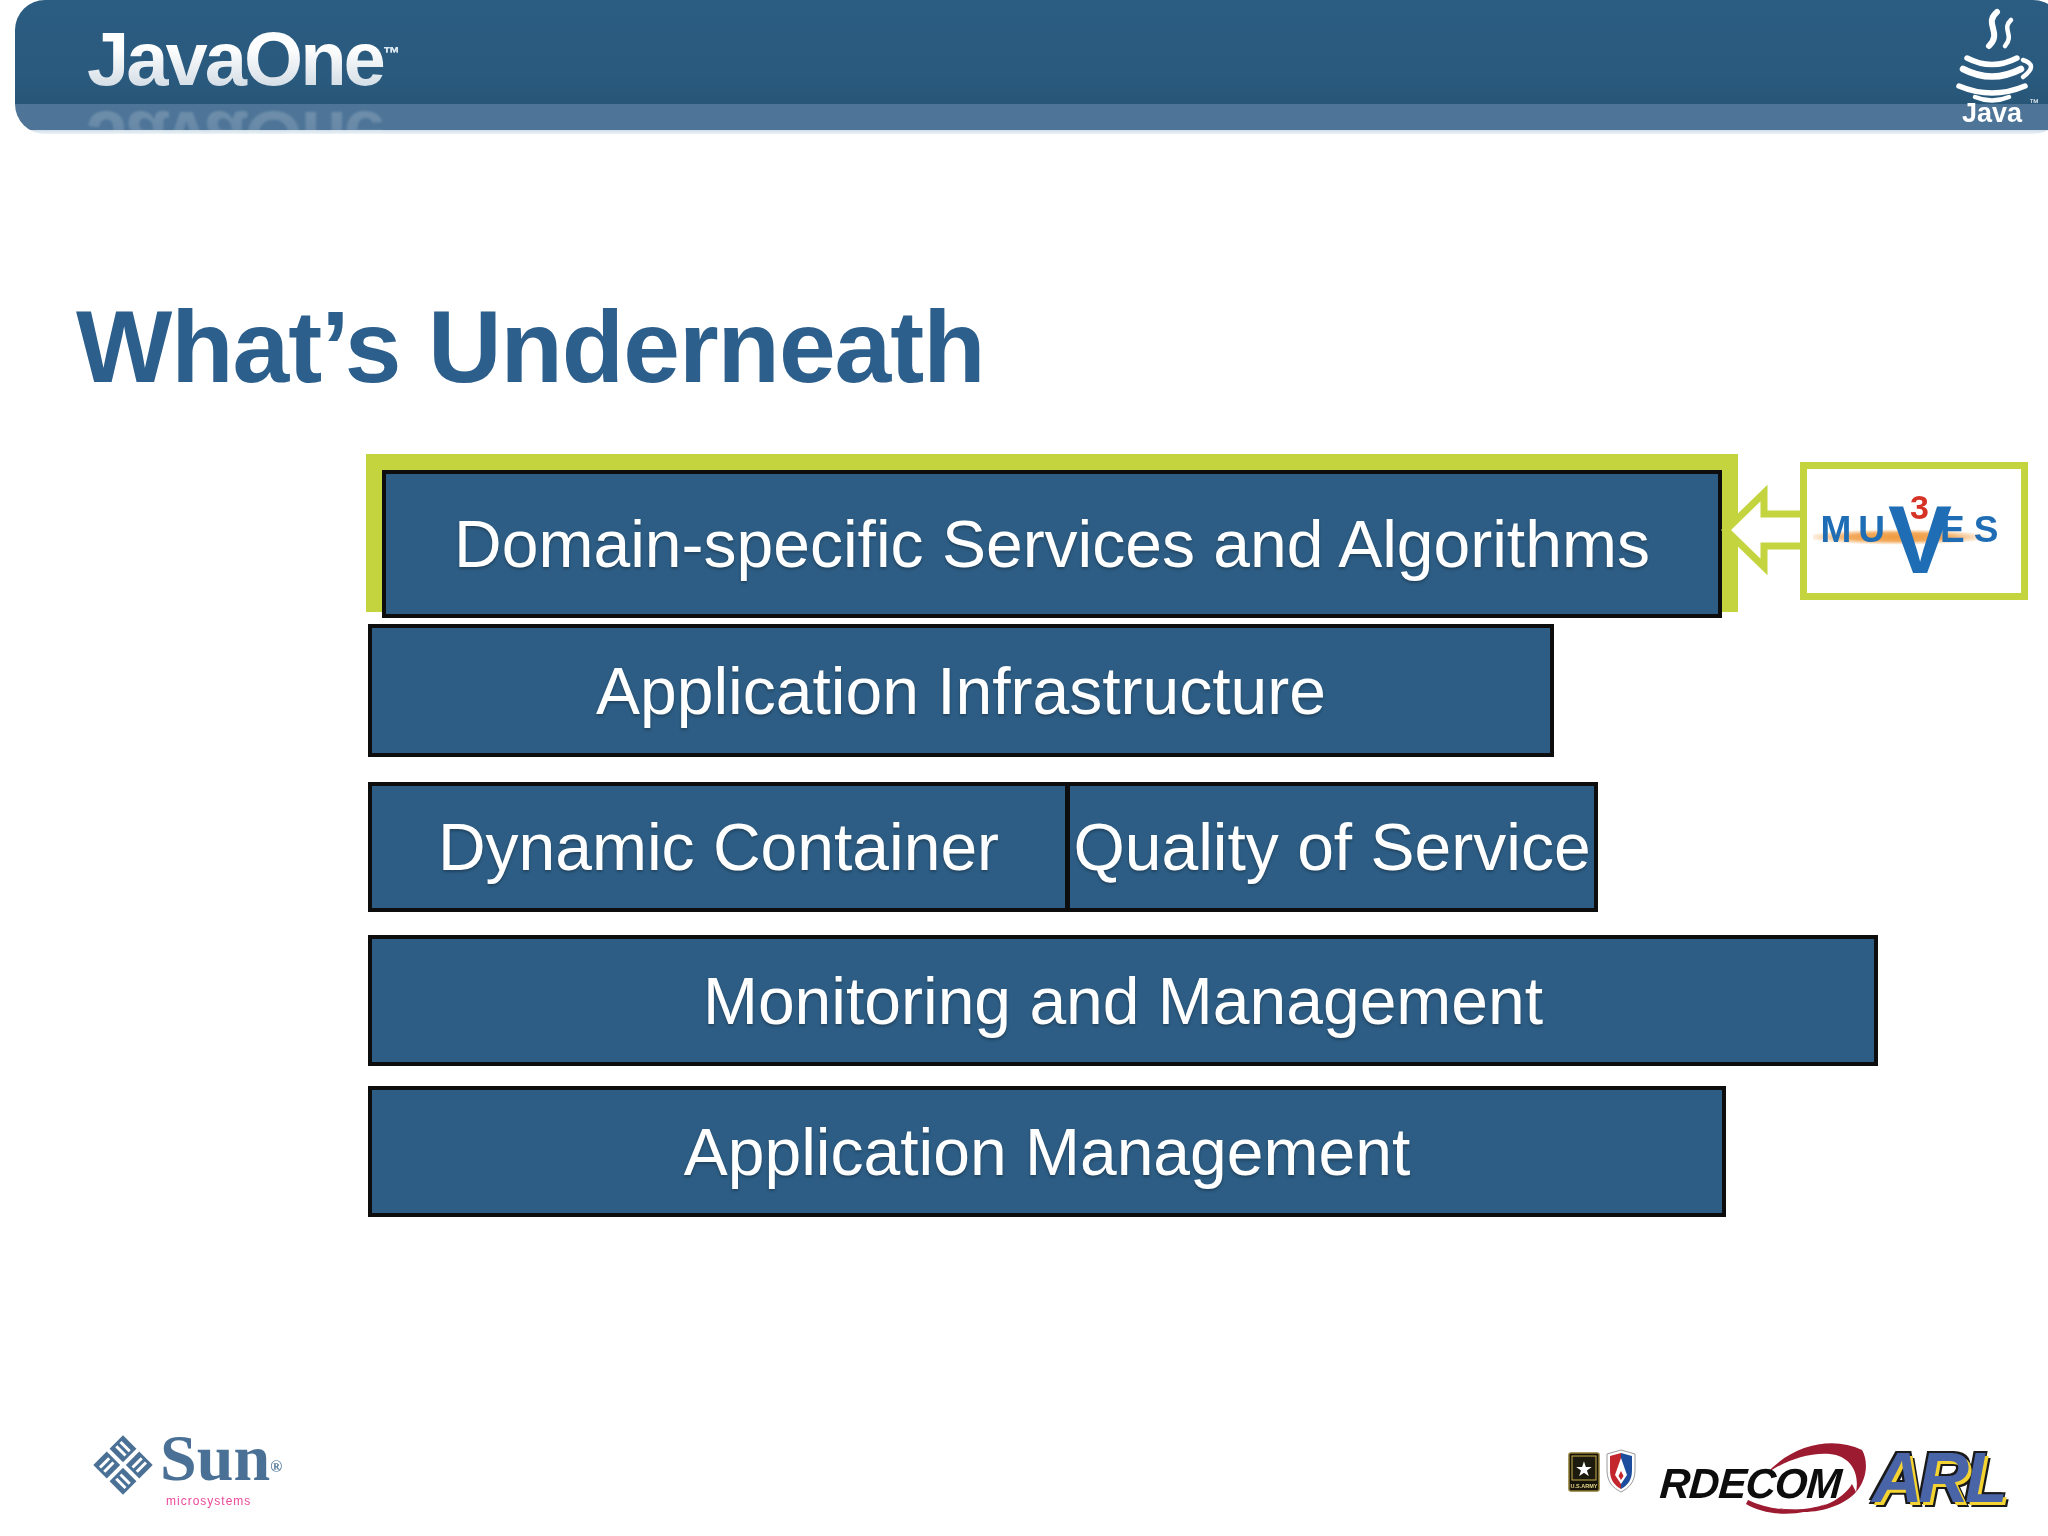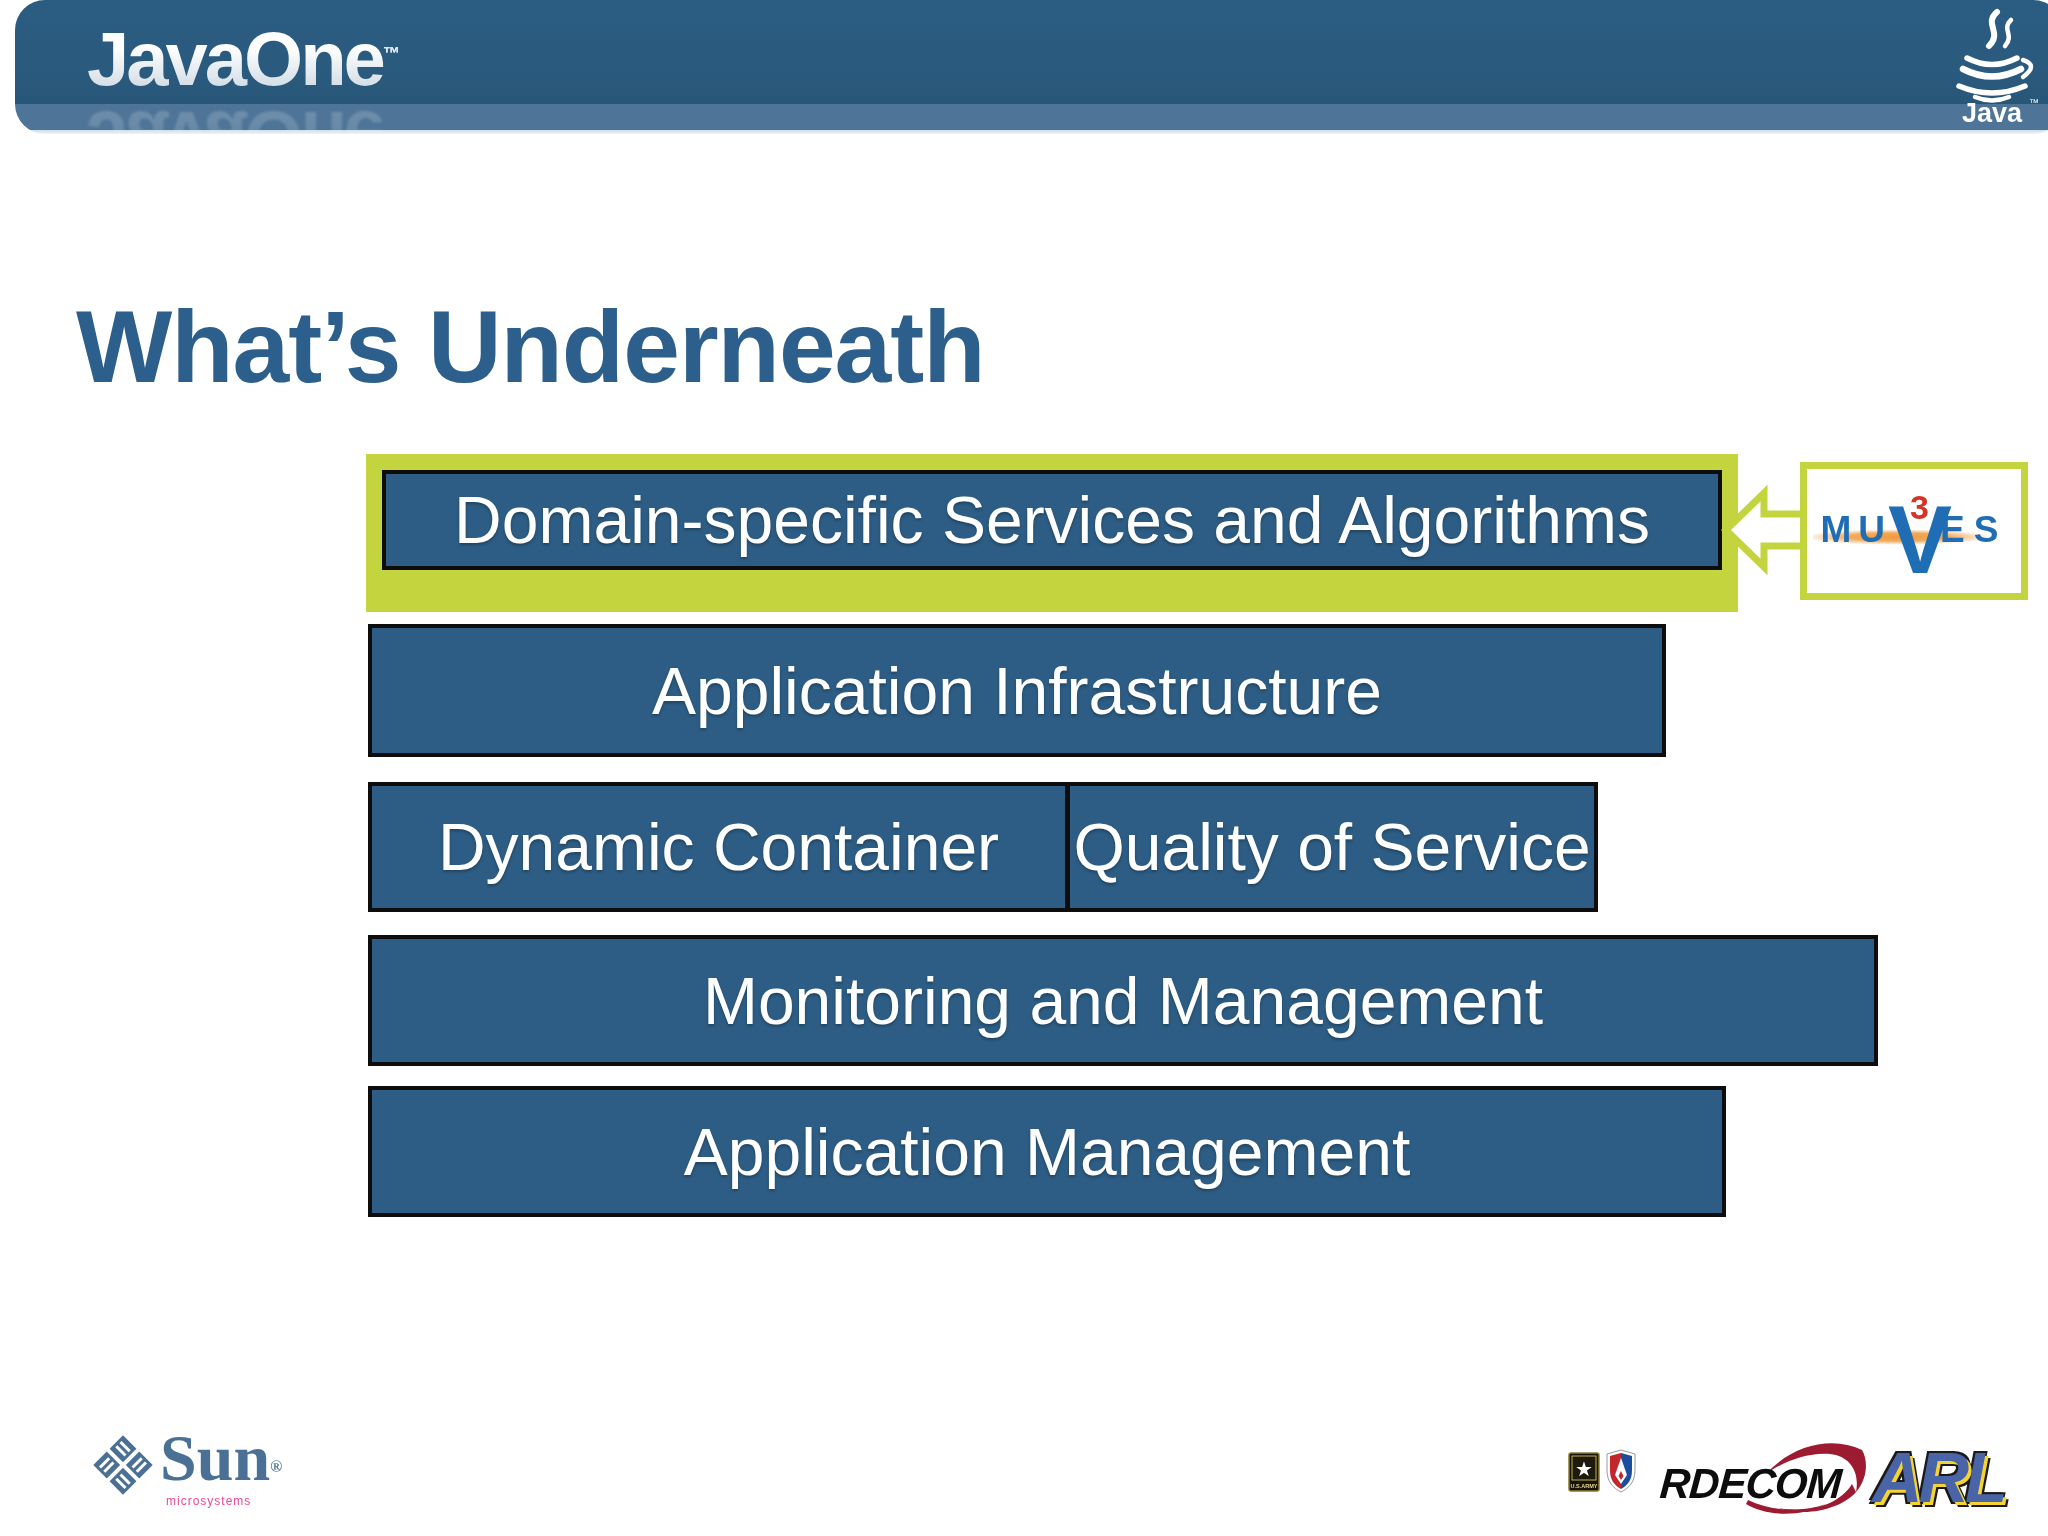--- a/index.html
+++ b/index.html
@@ -36,22 +36,22 @@
   }
 
   
   .hl-frame{position:absolute;left:366px;top:454px;width:1372px;height:158px;background:#c3d43f;}
   .layer-box{
     position:absolute;background:#2d5d84;border:4px solid #0d0d0d;box-sizing:border-box;
     display:flex;align-items:center;justify-content:center;
     color:#ffffff;font-size:66px;white-space:nowrap;
     text-shadow:0 2px 3px rgba(0,0,0,.28);
   }
-  .box-domain{left:382px;top:470px;width:1340px;height:100px;}
-  .box-appinfra{left:368px;top:624px;width:1298px;height:133px;justify-content:center;}
+  .box-domain{left:382px;top:470px;width:1340px;height:148px;}
+  .box-appinfra{left:368px;top:624px;width:1186px;height:133px;justify-content:center;}
   .box-dynamic{left:368px;top:782px;width:701px;height:130px;}
   .box-qos{left:1066px;top:782px;width:532px;height:130px;}
   .box-monitoring{left:368px;top:935px;width:1510px;height:131px;}
   .box-persistence{left:368px;top:1086px;width:1358px;height:131px;}
 
   
   .muves-arrow{position:absolute;left:1720px;top:478px;}
   .muves-box{
     position:absolute;left:1800px;top:462px;width:228px;height:138px;box-sizing:border-box;
     background:#ffffff;border:7px solid #c3d43f;

